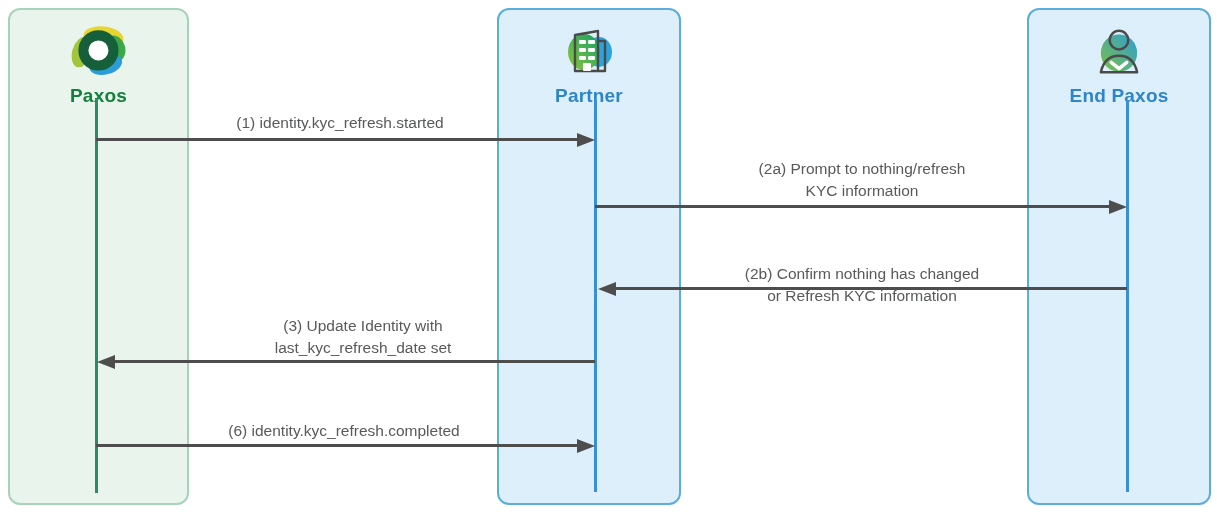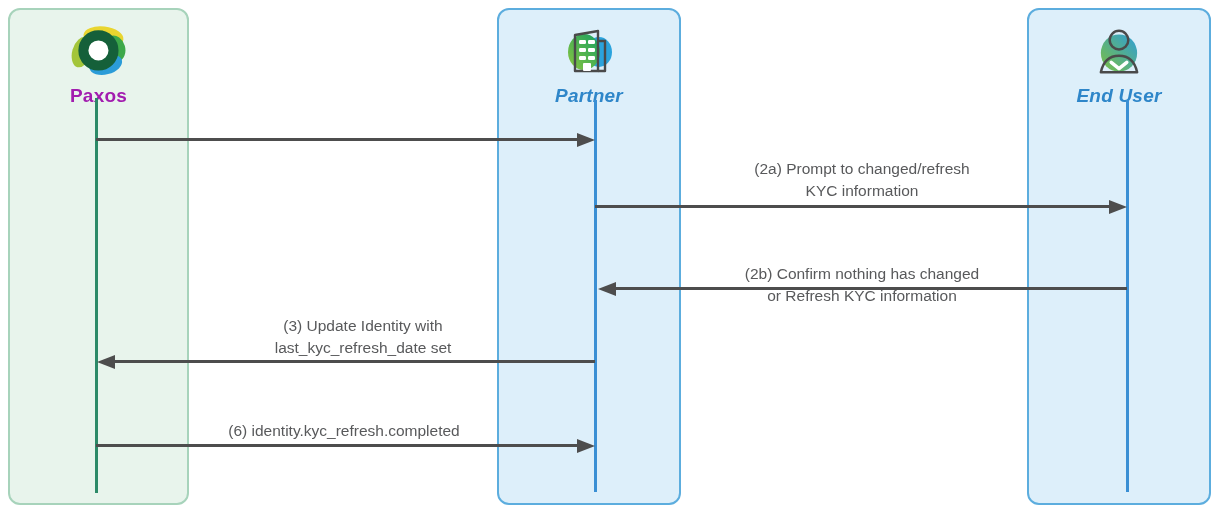--- a/index.html
+++ b/index.html
@@ -5,29 +5,29 @@
   html,body { margin:0; padding:0; background:#ffffff; }
   .canvas {
     position:relative; width:1217px; height:512px; background:#ffffff;
     font-family:"Liberation Sans", sans-serif; overflow:hidden;
   }
   .panel {
     position:absolute; top:8px; height:497px; border-radius:12px;
     box-sizing:border-box; border:2px solid;
   }
   .panel.green { background:#e8f4ec; border-color:#a7d3bb; }
-  .panel.blue  { background:#ddeffa; border-color:#5cadde;font-style:italic; }
+  .panel.blue  { background:#ddeffa; border-color:#5cadde; }
   #panel-paxos   { left:8px;    width:181px; }
   #panel-partner { left:497px;  width:184px; }
   #panel-enduser { left:1027px; width:184px; }
 
   .actor-head { display:flex; flex-direction:column; align-items:center; padding-top:10px; }
   .actor-icon { height:62px; display:flex; align-items:center; justify-content:center; }
   .actor-label { font-weight:bold; font-size:19px; margin-top:3px; letter-spacing:.2px; }
-  .actor-label.green { color:#a21caf; }
+  .actor-label.green { color:#15803d; }
   .actor-label.blue  { color:#2e86c9; }
 
   .lifeline { position:absolute; width:3px; }
   .lifeline.green { background:#2c8a68; }
   .lifeline.blue  { background:#3a8fd4; }
   #lifeline-paxos   { left:95px;  top:98px;  height:395px; }
   #lifeline-partner { left:594px; top:100px; height:392px; }
   #lifeline-enduser { left:1126px;top:100px; height:392px; }
 
   .msg-label {
@@ -103,32 +103,33 @@
             </linearGradient>
           </defs>
           <ellipse cx="27" cy="27" rx="17.5" ry="18" fill="url(#gUser)"></ellipse>
           <g fill="none" stroke="#4a4a4a" stroke-width="2.4">
             <circle cx="27" cy="14.5" r="9"></circle>
             <path d="M9.5 45.5 C12 33.5 19 29.5 27 29.5 C35 29.5 42 33.5 44.5 45.5 Z" stroke-linejoin="round"></path>
           </g>
           <polyline points="19.5,36 27,42 34.5,36" fill="none" stroke="#ffffff" stroke-width="3.4" stroke-linecap="round" stroke-linejoin="round"></polyline>
         </svg>
       </div>
-      <div class="actor-label blue">End User</div>
+      <div class="actor-label blue">End Paxos</div>
     </div>
   </div>
 
   <div class="lifeline green" id="lifeline-paxos"></div>
   <div class="lifeline blue" id="lifeline-partner"></div>
   <div class="lifeline blue" id="lifeline-enduser"></div>
 
+  <div class="msg-label" style="left:340px; top:112px;">(1) identity.kyc_refresh.started</div>
   <div class="arrow-line" style="left:96px; top:138px; width:481px;"></div>
   <div class="arrow-head right" style="left:577px; top:132.5px;"></div>
 
-  <div class="msg-label" style="left:862px; top:158px;">(2a) Prompt to changed/refresh
+  <div class="msg-label" style="left:862px; top:158px;">(2a) Prompt to nothing/refresh
 KYC information</div>
   <div class="arrow-line" style="left:595px; top:205px; width:514px;"></div>
   <div class="arrow-head right" style="left:1109px; top:199.5px;"></div>
 
   <div class="msg-label" style="left:862px; top:240px;margin-top:23px;">(2b) Confirm nothing has changed
 or Refresh KYC information</div>
   <div class="arrow-line" style="left:616px; top:287px; width:511px;"></div>
   <div class="arrow-head left" style="left:598px; top:281.5px;"></div>
 
   <div class="msg-label" style="left:343px; top:315px;margin-left:20px;">(3) Update Identity with

